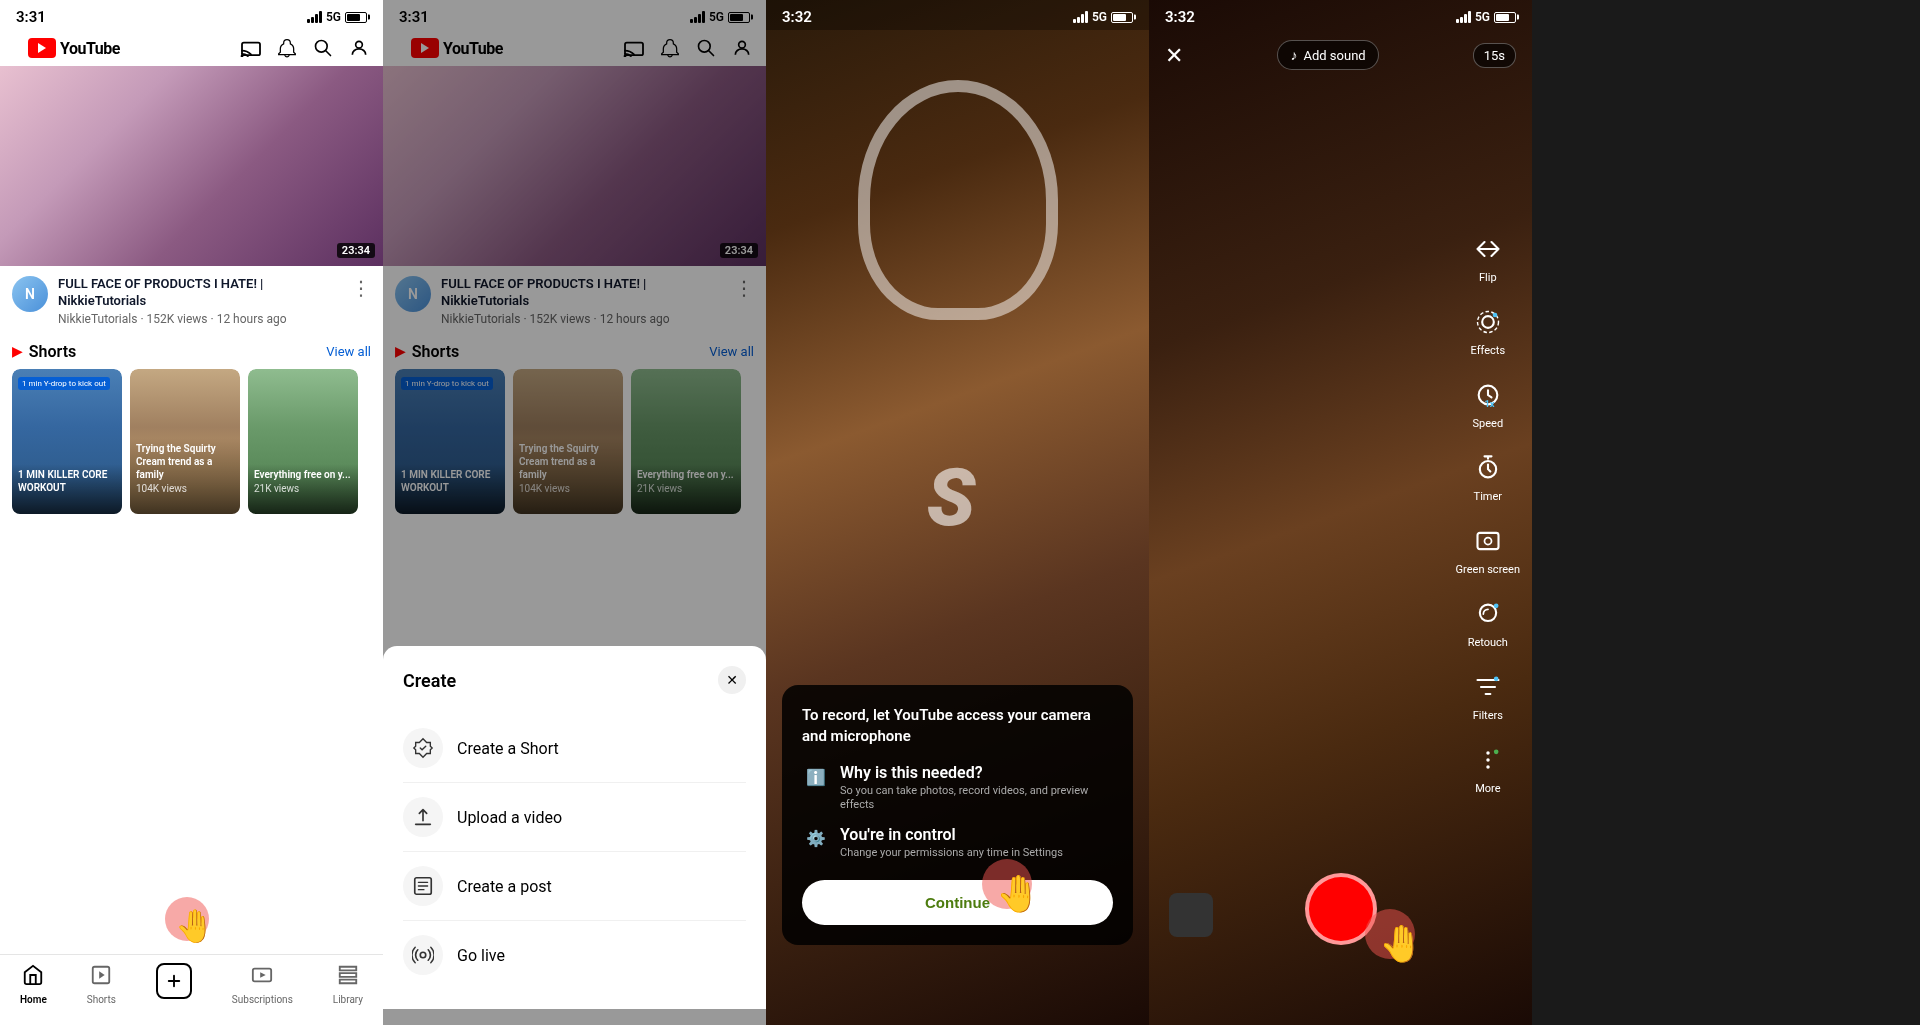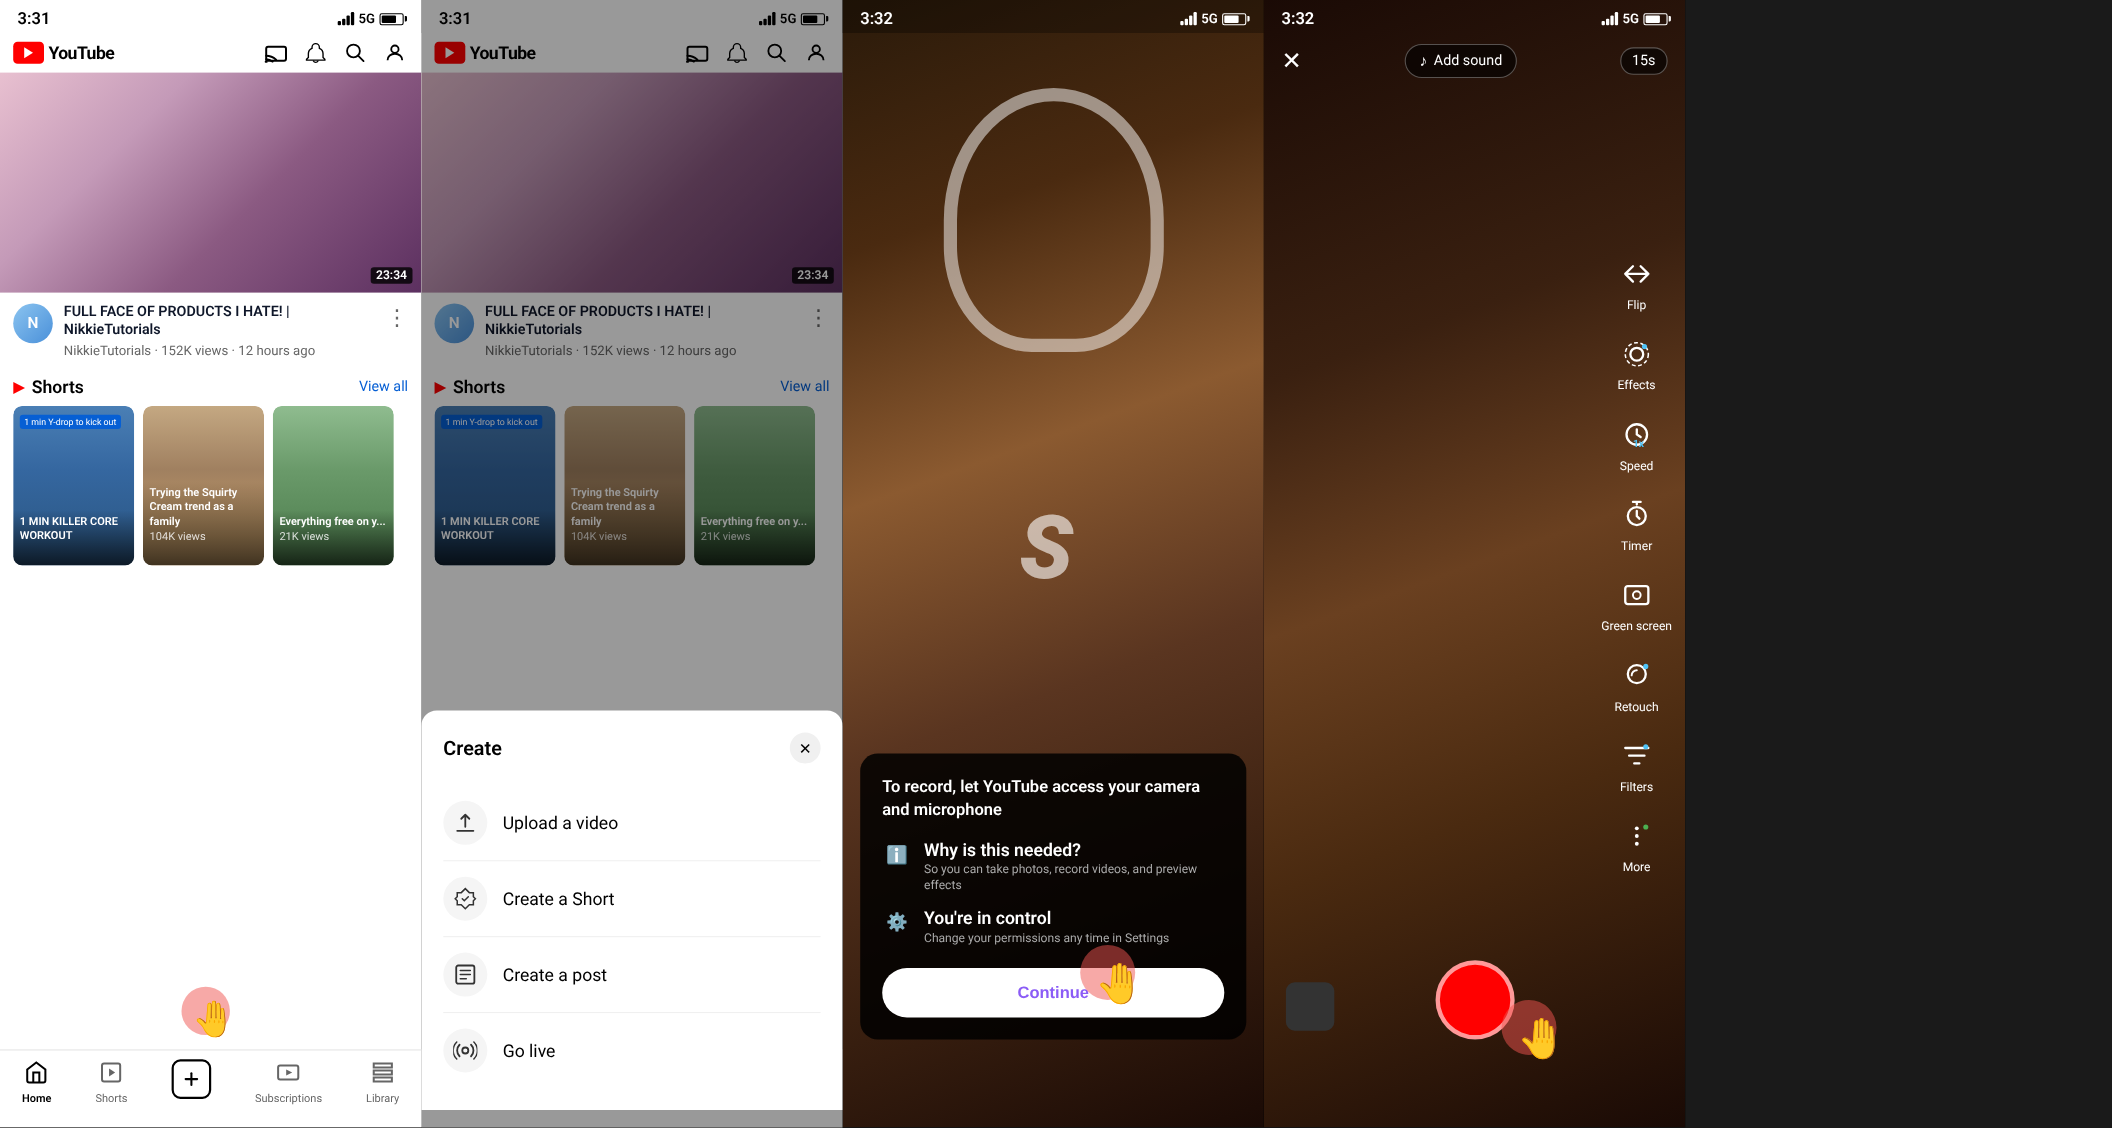--- a/index.html
+++ b/index.html
@@ -143,20 +143,21 @@
       align-items: center;
       justify-content: space-between;
       padding: 6px 12px;
       background: #fff;
     }
 
     .yt-logo {
       display: flex;
       align-items: center;
       gap: 4px;
+      margin-left: 16px;
     }
 
     .yt-logo-icon {
       width: 28px;
       height: 20px;
       background: #ff0000;
       border-radius: 4px;
       display: flex;
       align-items: center;
       justify-content: center;
@@ -564,21 +565,21 @@
     }
 
     .continue-btn {
       width: 100%;
       background: #fff;
       border: none;
       border-radius: 24px;
       padding: 14px;
       font-size: 15px;
       font-weight: 600;
-      color: #8b5cf6;
+      color: #4d7c0f;
       cursor: pointer;
       margin-top: 8px;
     }
 
     
     .short-recorder {
       width: 100%;
       height: 100%;
       position: absolute;
       top: 0;
@@ -1014,35 +1015,35 @@
 
   <div class="create-modal">
     <div class="modal-header">
       <span class="modal-title">Create</span>
       <button class="modal-close">✕</button>
     </div>
 
     <div class="modal-item">
       <div class="modal-item-icon">
         <svg width="22" height="22" viewBox="0 0 24 24" fill="none">
-            <path d="M12 16V4M8 8l4-4 4 4" stroke="#333" stroke-width="1.8" stroke-linecap="round" stroke-linejoin="round"></path>
-            <path d="M4 20h16" stroke="#333" stroke-width="1.8" stroke-linecap="round"></path>
-          </svg>
-      </div>
-      <span class="modal-item-label">Upload a video</span>
+            <path d="M12 2L8 6H4v4L2 12l2 2v4h4l4 4 4-4h4v-4l2-2-2-2V6h-4L12 2z" stroke="#333" stroke-width="1.5" fill="none"></path>
+            <path d="M9 12l2 2 4-4" stroke="#333" stroke-width="1.5" stroke-linecap="round"></path>
+          </svg>
+      </div>
+      <span class="modal-item-label">Create a Short</span>
     </div>
 
     <div class="modal-item">
       <div class="modal-item-icon">
         <svg width="22" height="22" viewBox="0 0 24 24" fill="none">
-            <path d="M12 2L8 6H4v4L2 12l2 2v4h4l4 4 4-4h4v-4l2-2-2-2V6h-4L12 2z" stroke="#333" stroke-width="1.5" fill="none"></path>
-            <path d="M9 12l2 2 4-4" stroke="#333" stroke-width="1.5" stroke-linecap="round"></path>
-          </svg>
-      </div>
-      <span class="modal-item-label">Create a Short</span>
+            <path d="M12 16V4M8 8l4-4 4 4" stroke="#333" stroke-width="1.8" stroke-linecap="round" stroke-linejoin="round"></path>
+            <path d="M4 20h16" stroke="#333" stroke-width="1.8" stroke-linecap="round"></path>
+          </svg>
+      </div>
+      <span class="modal-item-label">Upload a video</span>
     </div>
 
     <div class="modal-item">
       <div class="modal-item-icon">
         <svg width="22" height="22" viewBox="0 0 24 24" fill="none">
             <rect x="3" y="3" width="18" height="18" rx="2" stroke="#333" stroke-width="1.8" fill="none"></rect>
             <path d="M7 8h10M7 12h10M7 16h6" stroke="#333" stroke-width="1.5" stroke-linecap="round"></path>
           </svg>
       </div>
       <span class="modal-item-label">Create a post</span>

